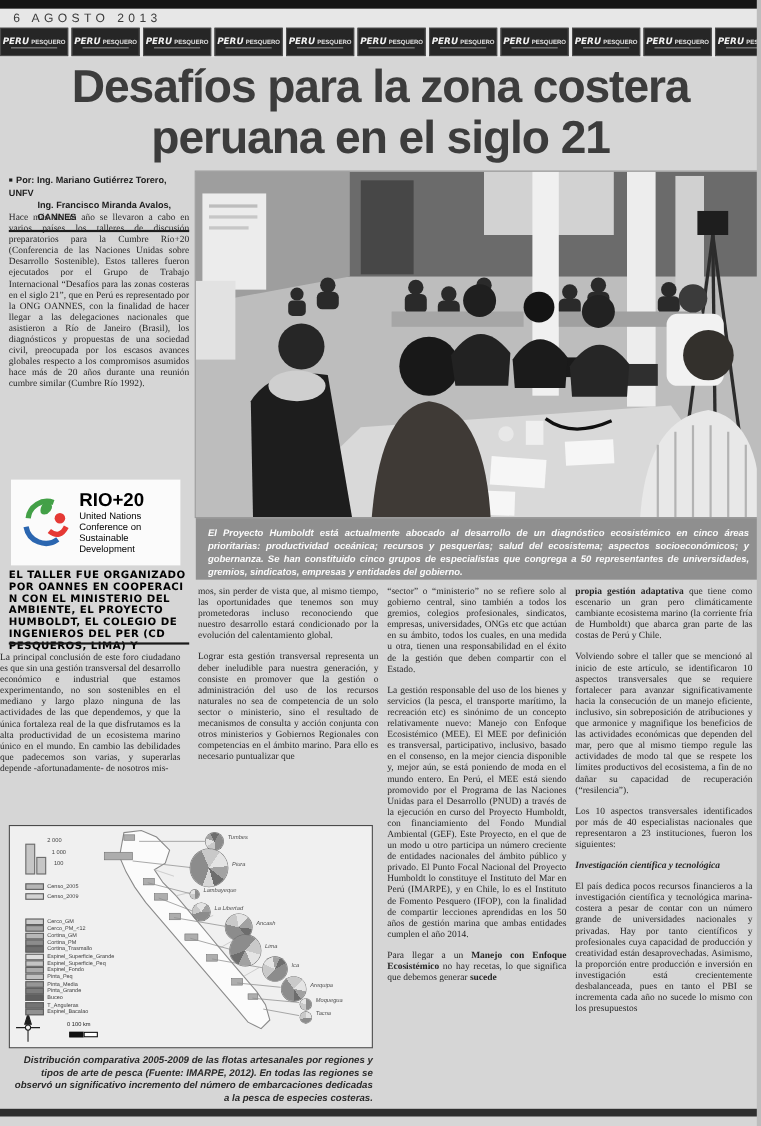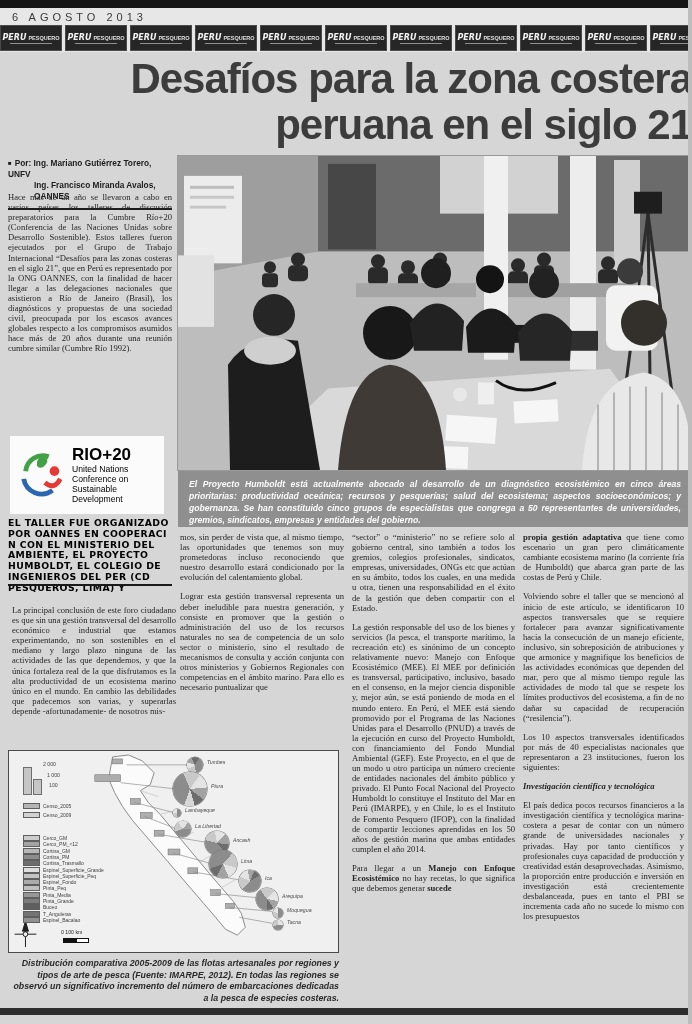--- a/index.html
+++ b/index.html
@@ -13,36 +13,36 @@
   .date{left:12px;top:11px;font-family:"Liberation Sans",sans-serif;font-weight:normal;
         font-size:11px;letter-spacing:4px;color:#3a3a3a;}
   .logo-row{left:0;top:25px;width:692px;height:36px;display:flex;gap:3px;overflow:hidden;}
   .logo-tile{flex:0 0 60px;height:24px;background:#262626;border:1px solid #4a4a4a;
         display:flex;flex-direction:column;align-items:center;justify-content:center;}
   .lt-row{display:flex;align-items:baseline;gap:2px;}
   .lt-main{color:#f2f2f2;font-family:"DejaVu Sans",sans-serif;font-weight:bold;font-style:italic;font-size:8px;}
   .lt-sub{color:#e0e0e0;font-family:"Liberation Sans",sans-serif;font-weight:bold;font-size:5.5px;}
   .lt-line{width:70%;height:1px;background:#8f8f8f;margin-top:1px;}
 
-  .headline{left:0;top:56px;width:692px;text-align:right;
+  .headline{left:0;top:56px;width:692px;text-align:center;
         font-family:"Liberation Sans",sans-serif;font-weight:bold;color:#3c3c3c;
         font-size:42px;line-height:46px;letter-spacing:-1px;}
 
   
   .byline{left:8px;top:158px;width:164px;font-family:"Liberation Sans",sans-serif;
         font-weight:bold;font-size:8.3px;line-height:11px;color:#1c1c1c;
         border-bottom:2px solid #1c1c1c;padding-bottom:6px;}
   .byline .b2{display:block;margin-left:26px;}
   .sq{font-size:6px;vertical-align:1px;margin-right:3px;}
 
   
   .col{font-size:8.6px;line-height:10.1px;text-align:justify;color:#262626;}
   .col p{margin:0 0 9px 0;}
   .c1p1{left:8px;top:192px;width:164px;}
-  .c1p2{left:12px;top:592px;width:164px;margin-top:13px;}
+  .c1p2{left:0;top:592px;width:164px;}
   .c2{left:180px;top:532px;width:164px;}
   .c3{left:352px;top:532px;width:163px;}
   .c4{left:523px;top:532px;width:161px;}
   .ital-head{font-style:italic;font-weight:bold;margin:0 0 9px 0;}
 
   
   .photo-frame{left:178px;top:156px;width:514px;height:314px;background:#b5b5b5;
         outline:1px solid #9a9a9a;}
   .photo-caption{left:178px;top:471px;width:514px;height:56px;background:#8f8f8f;
         box-sizing:border-box;padding:7px 11px;color:#fdfdfd;

